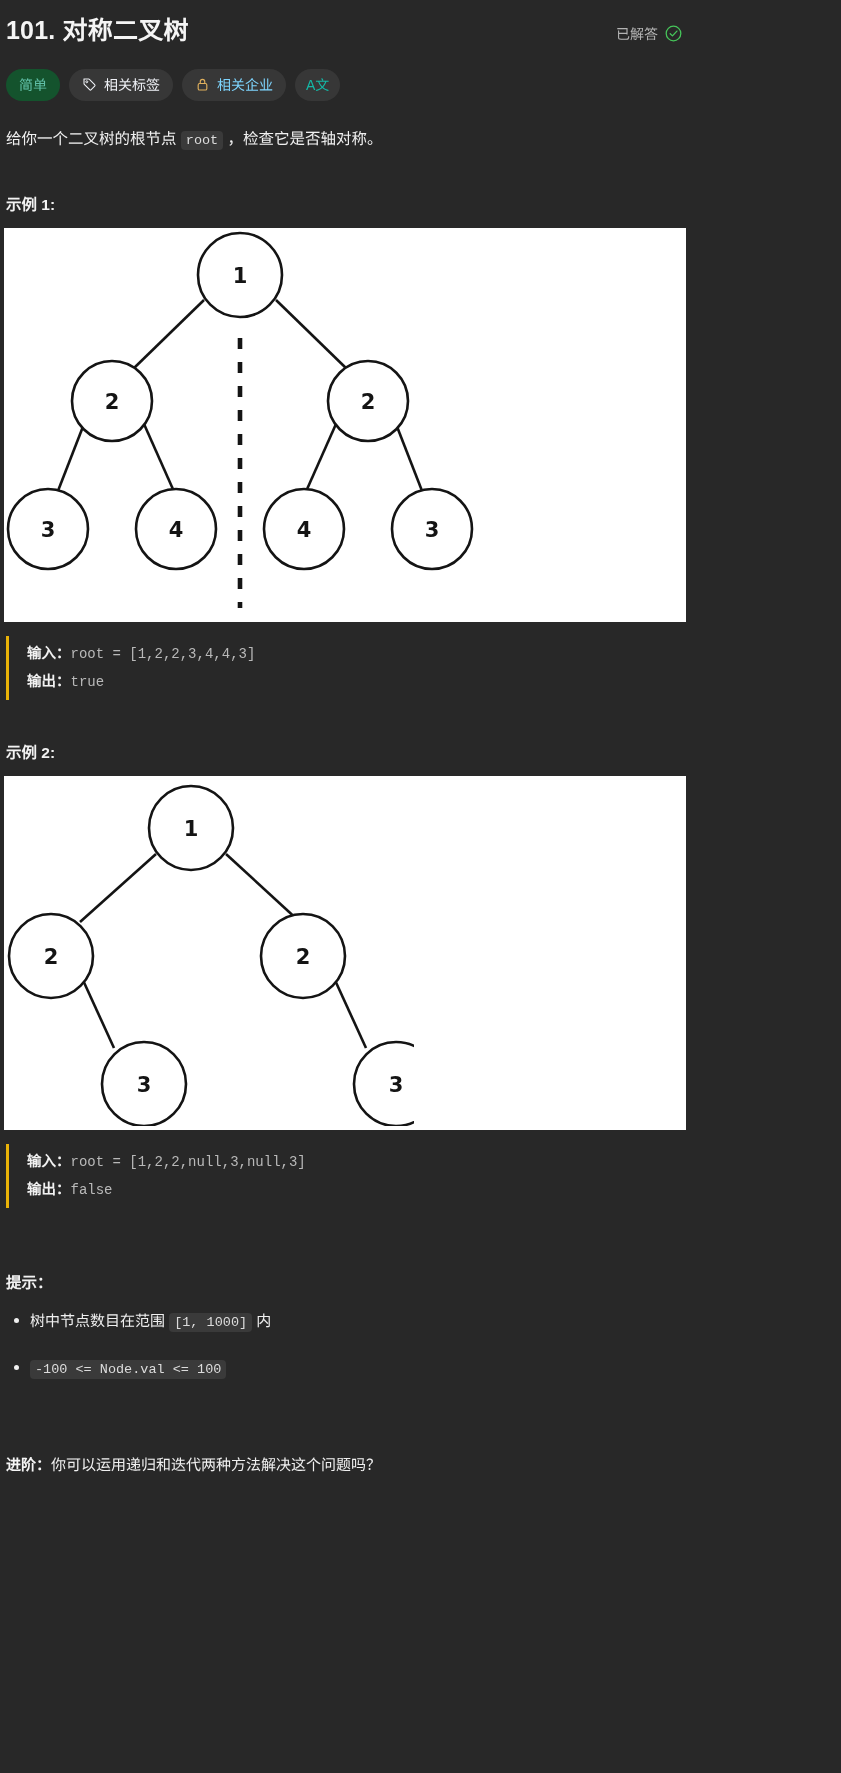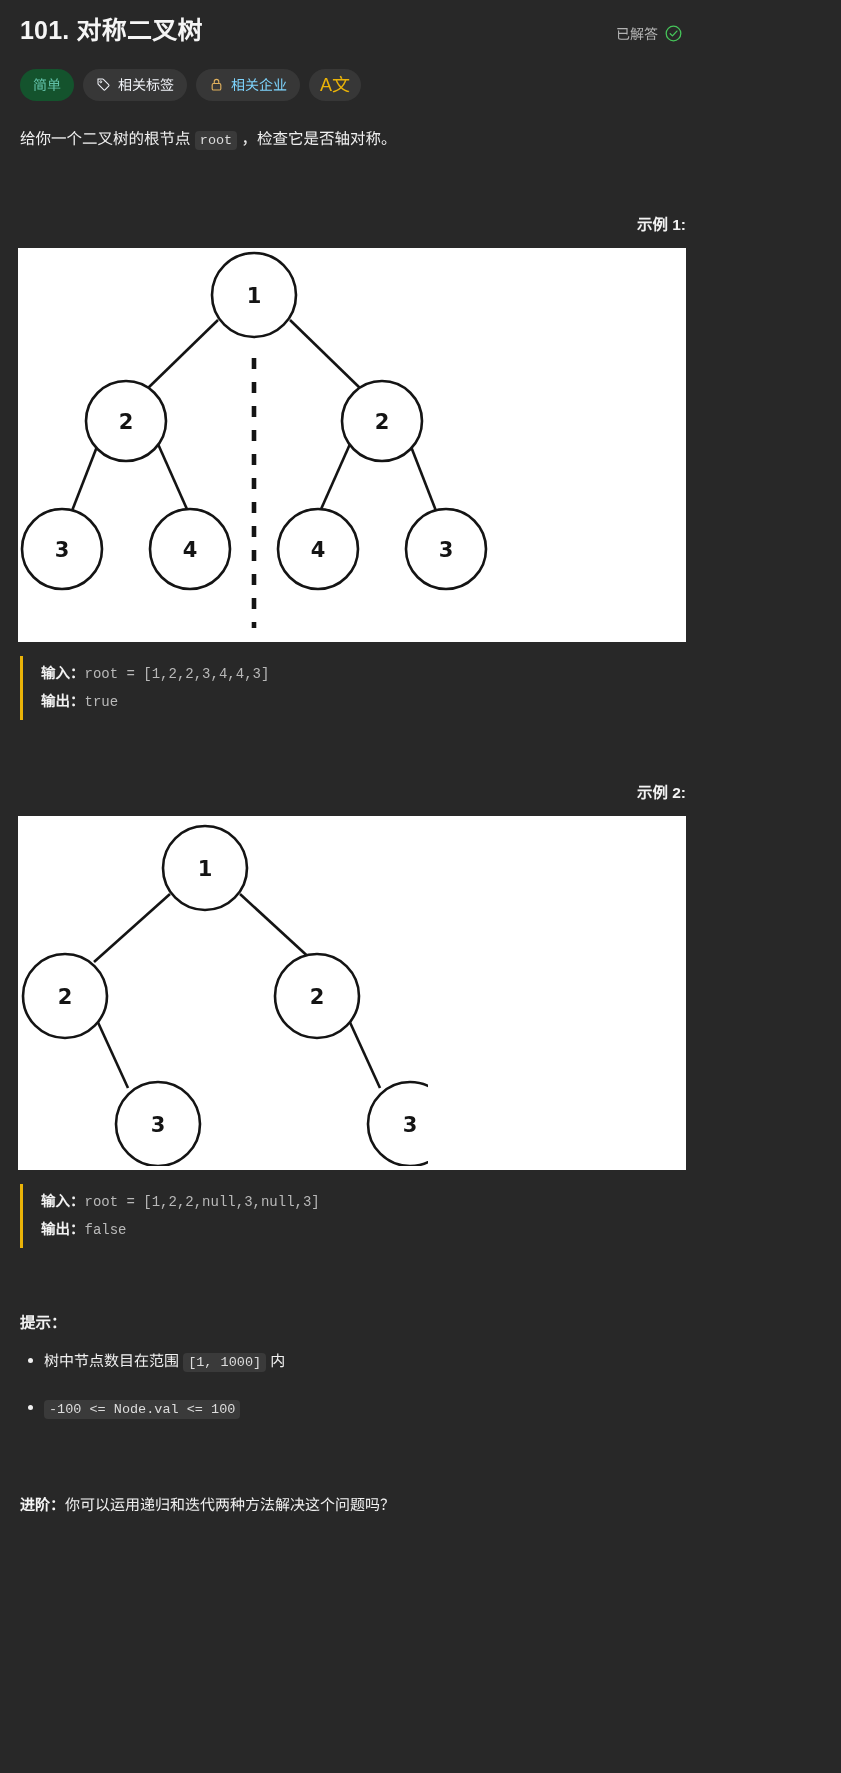--- a/index.html
+++ b/index.html
@@ -13,21 +13,21 @@
     width: 841px;
     min-height: 1773px;
     font-family: "Liberation Sans", "DejaVu Sans", sans-serif;
     color: #eff1f6;
     -webkit-font-smoothing: antialiased;
   }
   .page {
     width: 710px;
     min-height: 1773px;
     background: #282828;
-    padding: 14px 24px 24px 18px;
+    padding: 14px 24px 24px 4px;
   }
 
   
   .title-row {
     display: flex;
     align-items: flex-start;
     justify-content: space-between;
     padding: 0 4px 0 0;
   }
   .page-title {
@@ -73,22 +73,22 @@
     font-size: 14px;
     line-height: 1;
     cursor: pointer;
     user-select: none;
   }
   .badge-difficulty { color: #61c0a8; background: #14532d; }
   .badge-topics { color: #eff1f6; }
   .badge-companies { color: #7dd3fc; }
   .badge-lang {
     padding: 0 11px;
-    color: #eab308;
-    font-size: 18px;
+    color: #14b8a6;
+    font-size: 14px;
   }
   .badge svg { display: block; }
 
   
   .desc {
     margin-top: 24px;
     font-size: 15.5px;
     line-height: 1.75;
     color: #f0f0f0;
     padding-left: 2px;
@@ -101,24 +101,23 @@
     border-radius: 4px;
     padding: 2px 5px;
     white-space: nowrap;
   }
 
   
   .example-heading {
     font-weight: 700;
     font-size: 15.5px;
     color: #f2f2f2;
-    margin-top: 60px;
+    margin-top: 40px;
     margin-bottom: 14px;
     padding-left: 2px;
-    text-align: right;
   }
   .example-img {
     background: #ffffff;
     display: block;
   }
   .pre-block {
     margin: 14px 0 0 2px;
     padding: 4px 0 4px 18px;
     border-left: 3px solid #eab308;
     font-family: "Liberation Mono", "DejaVu Sans Mono", monospace;

